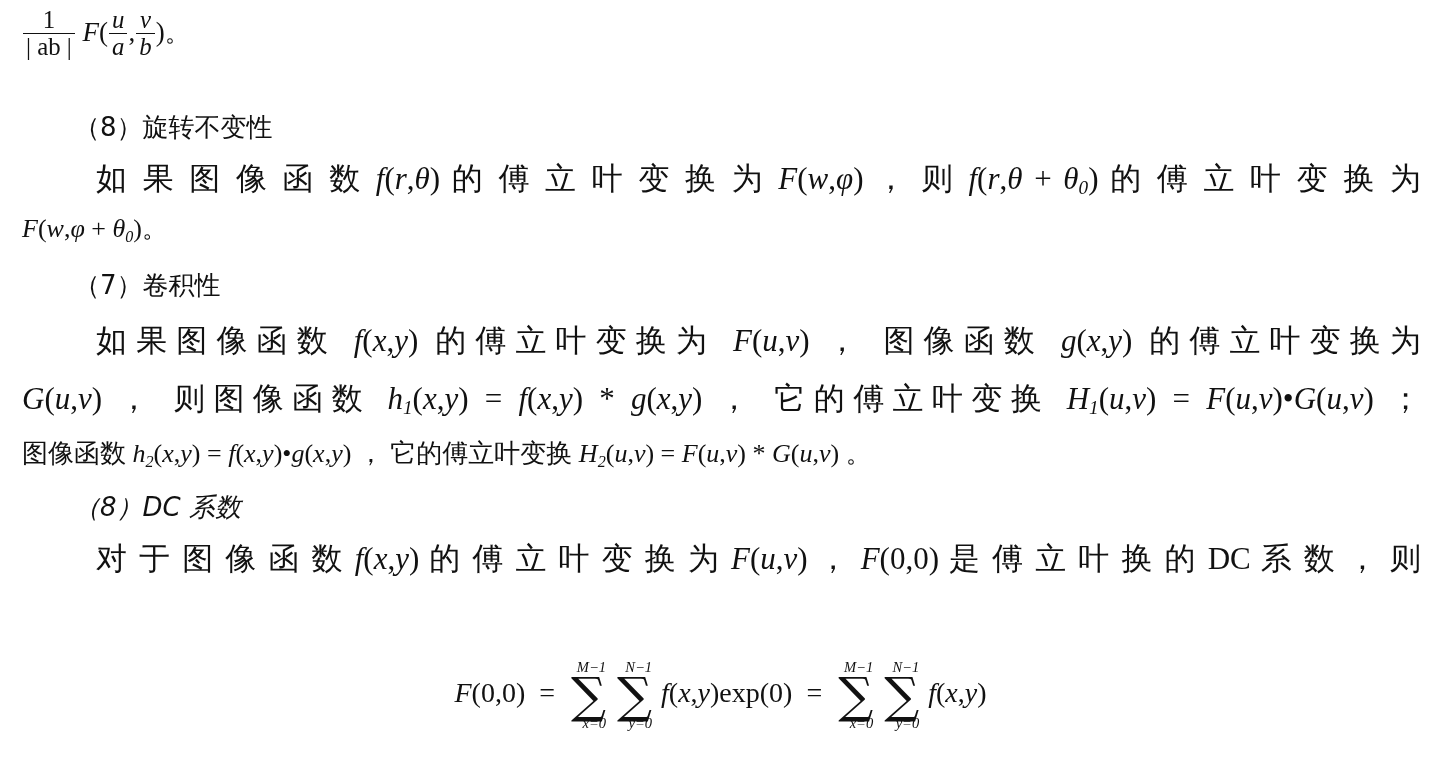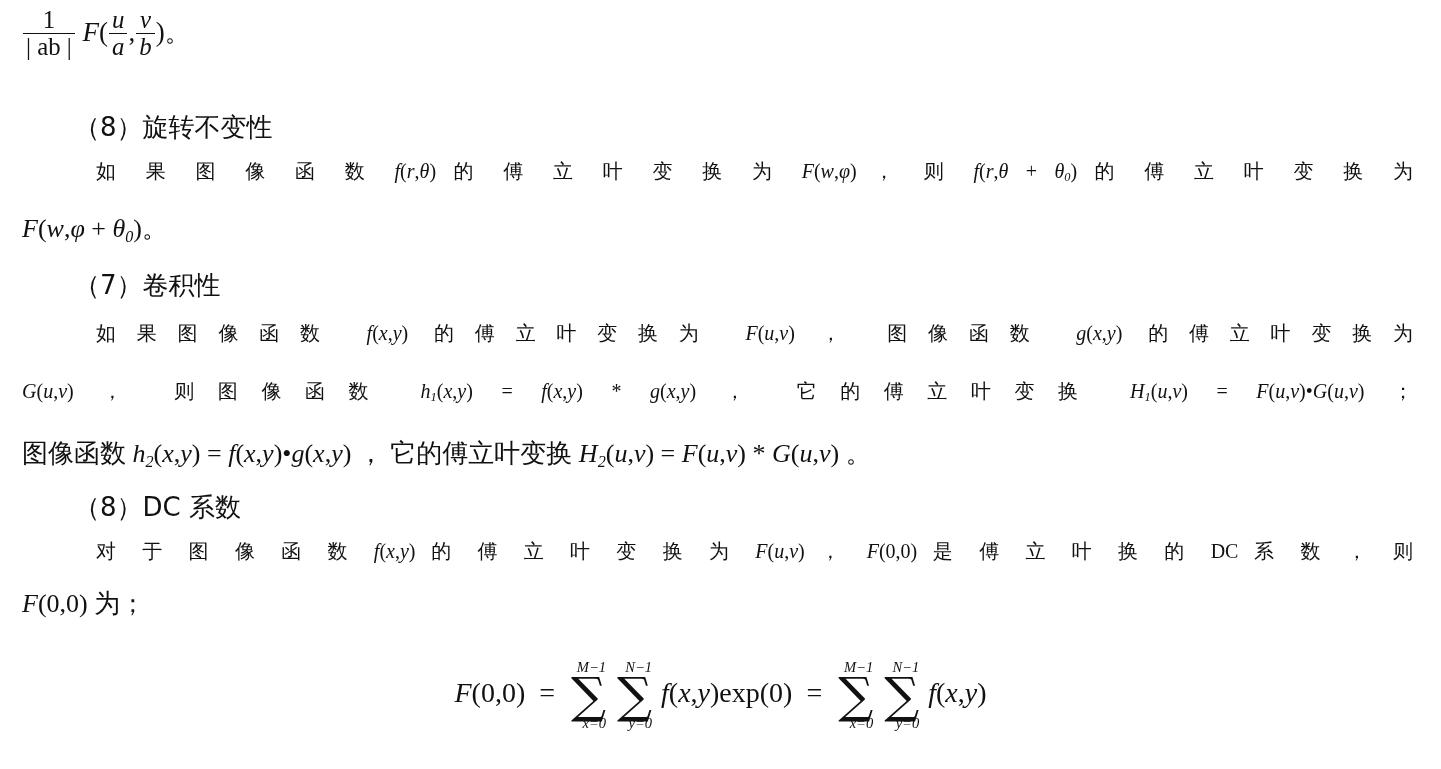--- a/index.html
+++ b/index.html
@@ -61,35 +61,35 @@
 
   .blk { position: absolute; left: 0; width: 1441px; }
 
   .t6     { top: 110px; }
   .t6body { top: 158px; }
   .t6body2{ top: 212px; }
   .t7     { top: 268px; }
   .t7b1   { top: 320px; }
   .t7b2   { top: 378px; }
   .t7b3   { top: 436px; }
-  .t8     { top: 490px; }
+  .t8     { top: 490px; font-style: italic; }
   .t8b1   { top: 538px; }
   .t8b2   { top: 586px; }
   .eq     { top: 660px; }
 
   .cjk {
     font-family: "DejaVu Sans", sans-serif;
     font-size: 26px;
   }
   .spread {
     display: block;
     text-align: justify;
     text-align-last: justify;
-    padding: 0 28px 0 96px;
-    font-size: 20px;
+    padding: 0 20px 0 96px;
+    font-size: 31px;
   }
   .spread2 {
     display: block;
     padding: 0 20px 0 22px;
     font-size: 26px;
   }
   .mathline {
     font-size: 27px;
   }
   
@@ -178,25 +178,20 @@
   <div class="blk t8">
     <span class="cjk" style="margin-left:74px;">（8）DC 系数</span>
   </div>
 
   <div class="blk t8b1">
     <span class="spread">
       对 于 图 像 函 数 <i class="v">f</i>(<i class="v">x</i>,<i class="v">y</i>) 的 傅 立 叶 变 换 为 <i class="v">F</i>(<i class="v">u</i>,<i class="v">v</i>) ， <i class="v">F</i>(0,0) 是 傅 立 叶 换 的 DC 系 数 ， 则
     </span>
   </div>
 
-  <div class="blk t8b2">
-    <span class="spread2">
-      <i class="v">F</i>(0,0) 为<span class="cn">；</span>
-    </span>
-  </div>
 
   <div class="blk eq">
     <div class="eqwrap">
       <span class="inner">
         <span><i class="v">F</i>(0,0)</span>
         <span>&nbsp;=&nbsp;</span>
         <span class="sum">
           <span class="lim">M−1</span>
           <span class="sigma">∑</span>
           <span class="lim">x=0</span>

